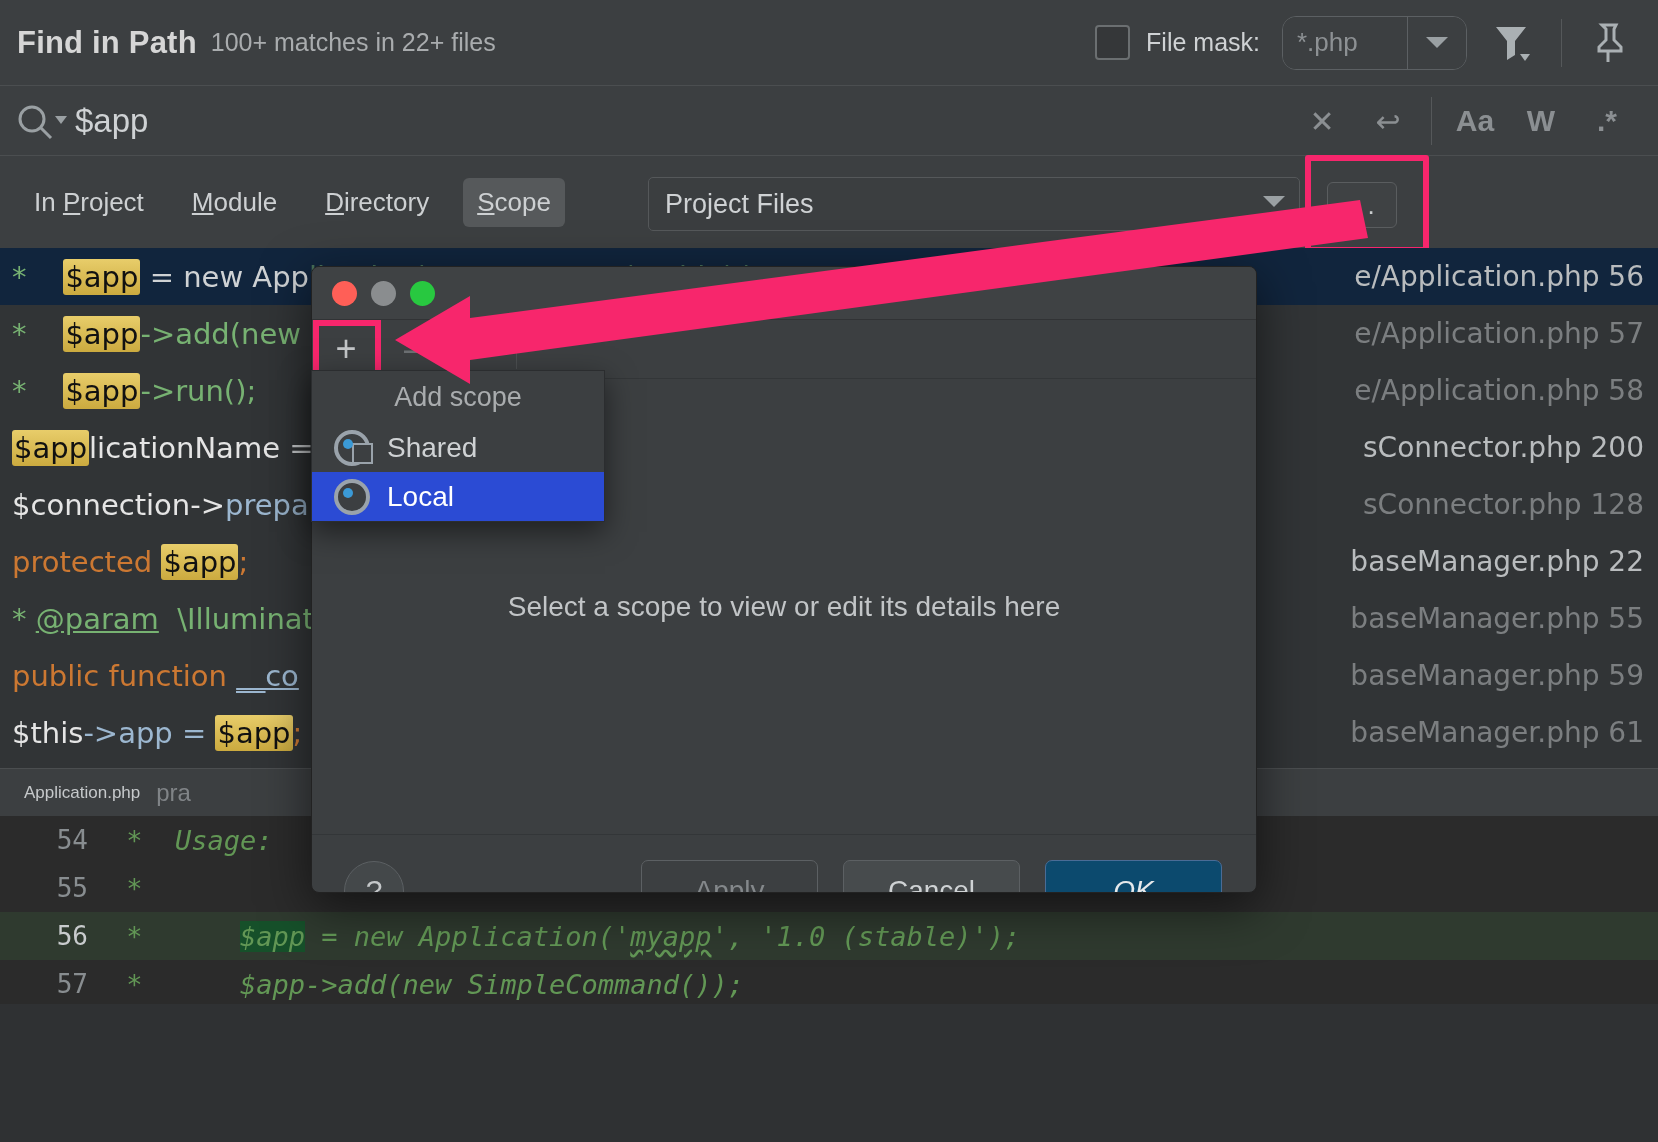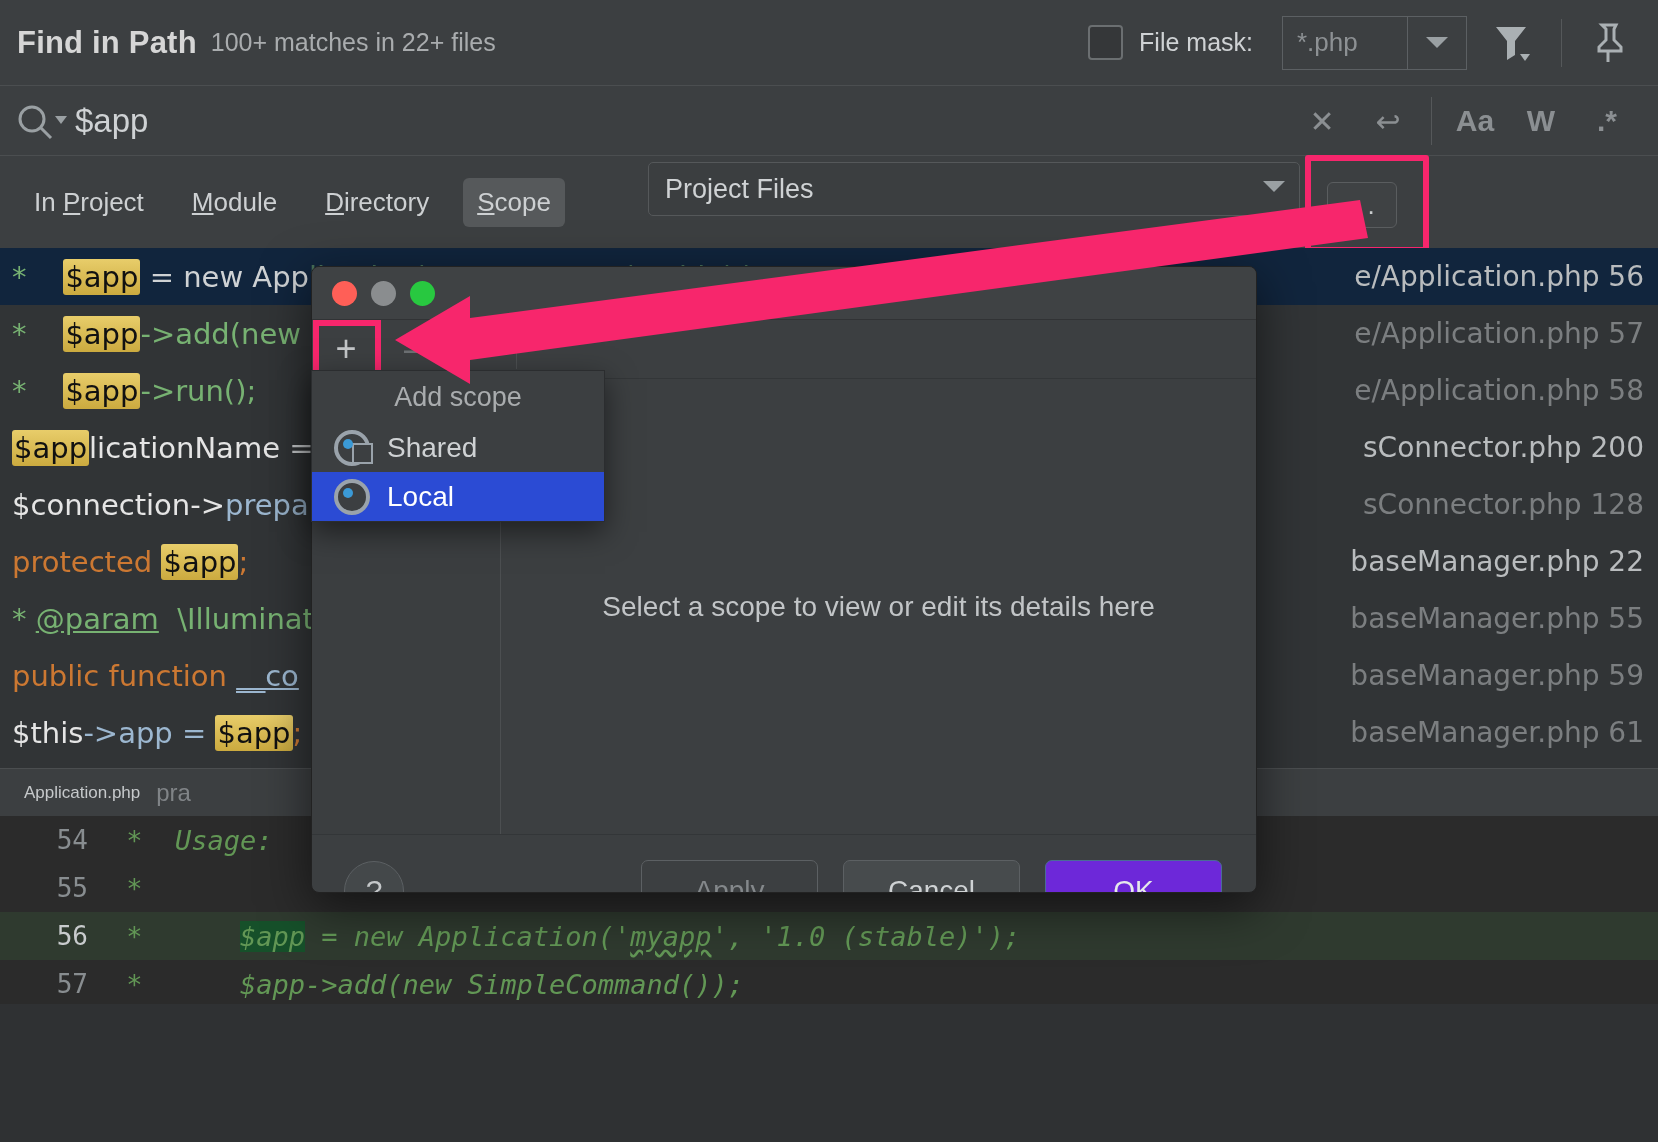--- a/index.html
+++ b/index.html
@@ -31,22 +31,22 @@
   .header-right {
     position:absolute; right:0; top:0; height:85px;
     display:flex; align-items:center;
   }
   .chk {
     width:31px; height:31px; border:2px solid #6b6f71; border-radius:4px;
     background:#353739;
   }
   .filemask-label { font-size:25px; color:#cfd2d4; margin-left:16px; }
   .mask-wrap {
-    display:flex; margin-left:29px;
-    border:1px solid #5c6063; border-radius:0; overflow:hidden;
+    display:flex; margin-left:22px;
+    border:1px solid #5c6063; border-radius:14px; overflow:hidden;
     height:52px;
     text-align:center;
   }
   .mask-field {
     width:124px; height:52px; display:flex; align-items:center;
     padding-left:14px; font-size:26px; color:#8d9194; background:#3c3f41;
     box-sizing:border-box;
   }
   .mask-arrow-btn {
     width:58px; height:52px; border-left:1px solid #5c6063;
@@ -88,21 +88,21 @@
     position:absolute;left:0;top:155px;width:1658px;height:93px;
     background:#3c3f41;border-top:1px solid #4b4e50;
     display:flex;align-items:center;
   }
   .stab {
     font-size:26px;color:#cdd0d2;padding:9px 14px;border-radius:6px;margin-left:20px;
   }
   .stab.active { background:#56595b; }
   .stab u { text-decoration: underline; }
   .combo {
-    position:absolute;left:648px;top:162px;width:650px;height:52px;
+    position:absolute;left:648px;top:177px;width:650px;height:52px;
     border:1px solid #55585a;border-radius:5px;background:#3b3e40;
     display:flex;align-items:center;
   }
   .combo-label { font-size:27px;color:#cfd2d4;margin-left:16px; }
   .combo-arrow { position:absolute;right:14px;top:18px; }
   .dots-btn {
     position:absolute;left:1327px;top:182px;width:68px;height:44px;
     border:1px solid #5a5d5f;border-radius:6px;background:#3f4244;
     display:flex;align-items:center;justify-content:center;
     letter-spacing:4px;font-size:26px;color:#c9cccd;
@@ -181,21 +181,21 @@
   .tb-btn {
     width:68px;height:58px;display:flex;align-items:center;justify-content:center;
     font-size:36px;color:#c3c6c8;
   }
   .tb-btn.dis{color:#6c7073;}
   .tb-sep{width:1px;height:40px;background:#4c4f51;}
   .pinkbox2 {
     position:absolute;left:1px;top:53px;width:68px;height:58px;
     border:6px solid #f7266c;box-sizing:border-box;
   }
-  .dlg-body { display:flex;height:455px; }
+  .dlg-body { display:flex;height:455px;flex-direction:column; }
   .dlg-left { width:188px;background:#3b3e40;border-right:1px solid #4c4f51;position:relative; }
   .ghost {
     position:absolute;left:14px;top:10px;font-size:26px;color:#4b4e50;white-space:nowrap;
   }
   .dlg-right {
     flex:1;display:flex;align-items:center;justify-content:center;
     font-size:28px;color:#c2c5c7;
   }
   .dlg-footer {
     height:112px;border-top:1px solid #333638;display:flex;align-items:center;
@@ -206,21 +206,21 @@
     background:#44484a;color:#c4c7c9;font-size:30px;
     display:flex;align-items:center;justify-content:center;margin-left:32px;
   }
   .foot-btns{position:absolute;right:34px;display:flex;gap:25px;}
   .btn {
     height:60px;min-width:175px;border-radius:7px;border:1px solid #5c6063;
     display:flex;align-items:center;justify-content:center;
     font-size:28px;color:#cfd2d4;background:#474b4d;
   }
   .btn.ghostbtn{background:#3c3f41;color:#84888b;}
-  .btn.primary{background:#6d28d9;border-color:#4a6c96;color:#e6e9eb;}
+  .btn.primary{background:#0c4a6e;border-color:#4a6c96;color:#e6e9eb;font-style:italic;}
 
   
   .popup {
     position:absolute;left:311px;top:370px;width:292px;height:150px;
     background:#3c3f41;border:1px solid #2b2d2f;
     box-shadow:0 10px 28px rgba(0,0,0,.5);
     overflow:hidden;
   }
   .popup-hdr {
     height:52px;display:flex;align-items:center;justify-content:center;

